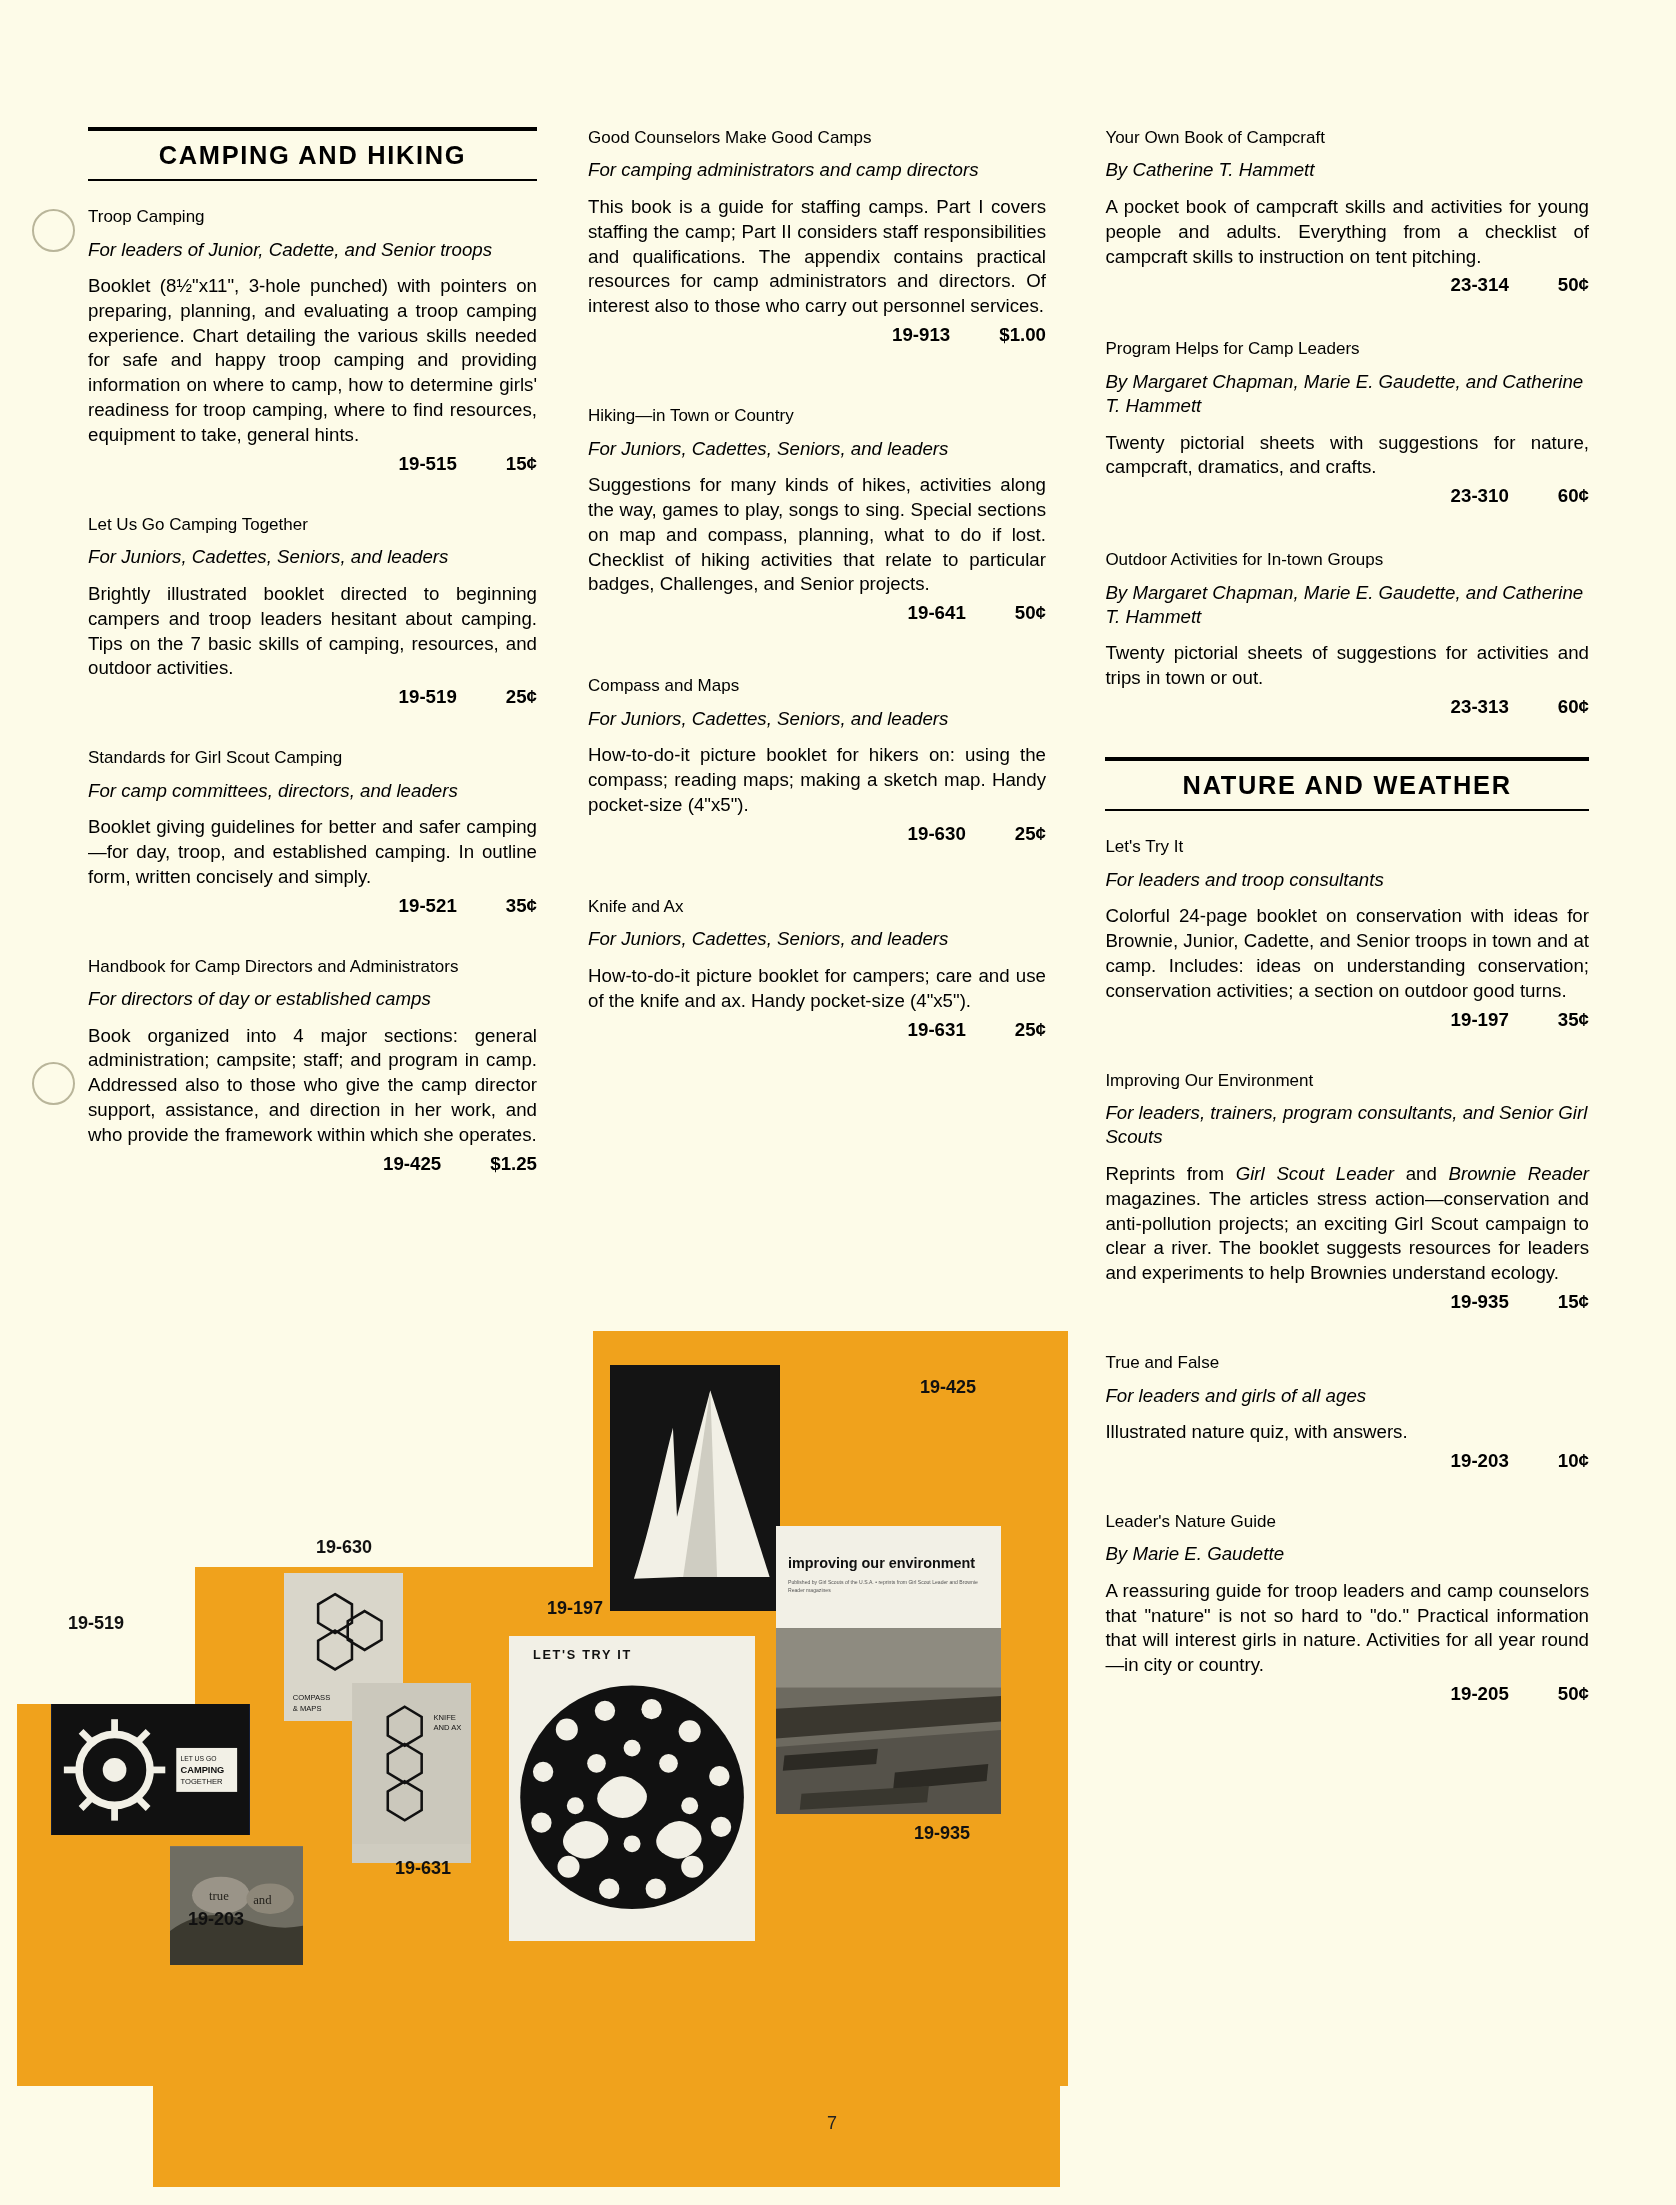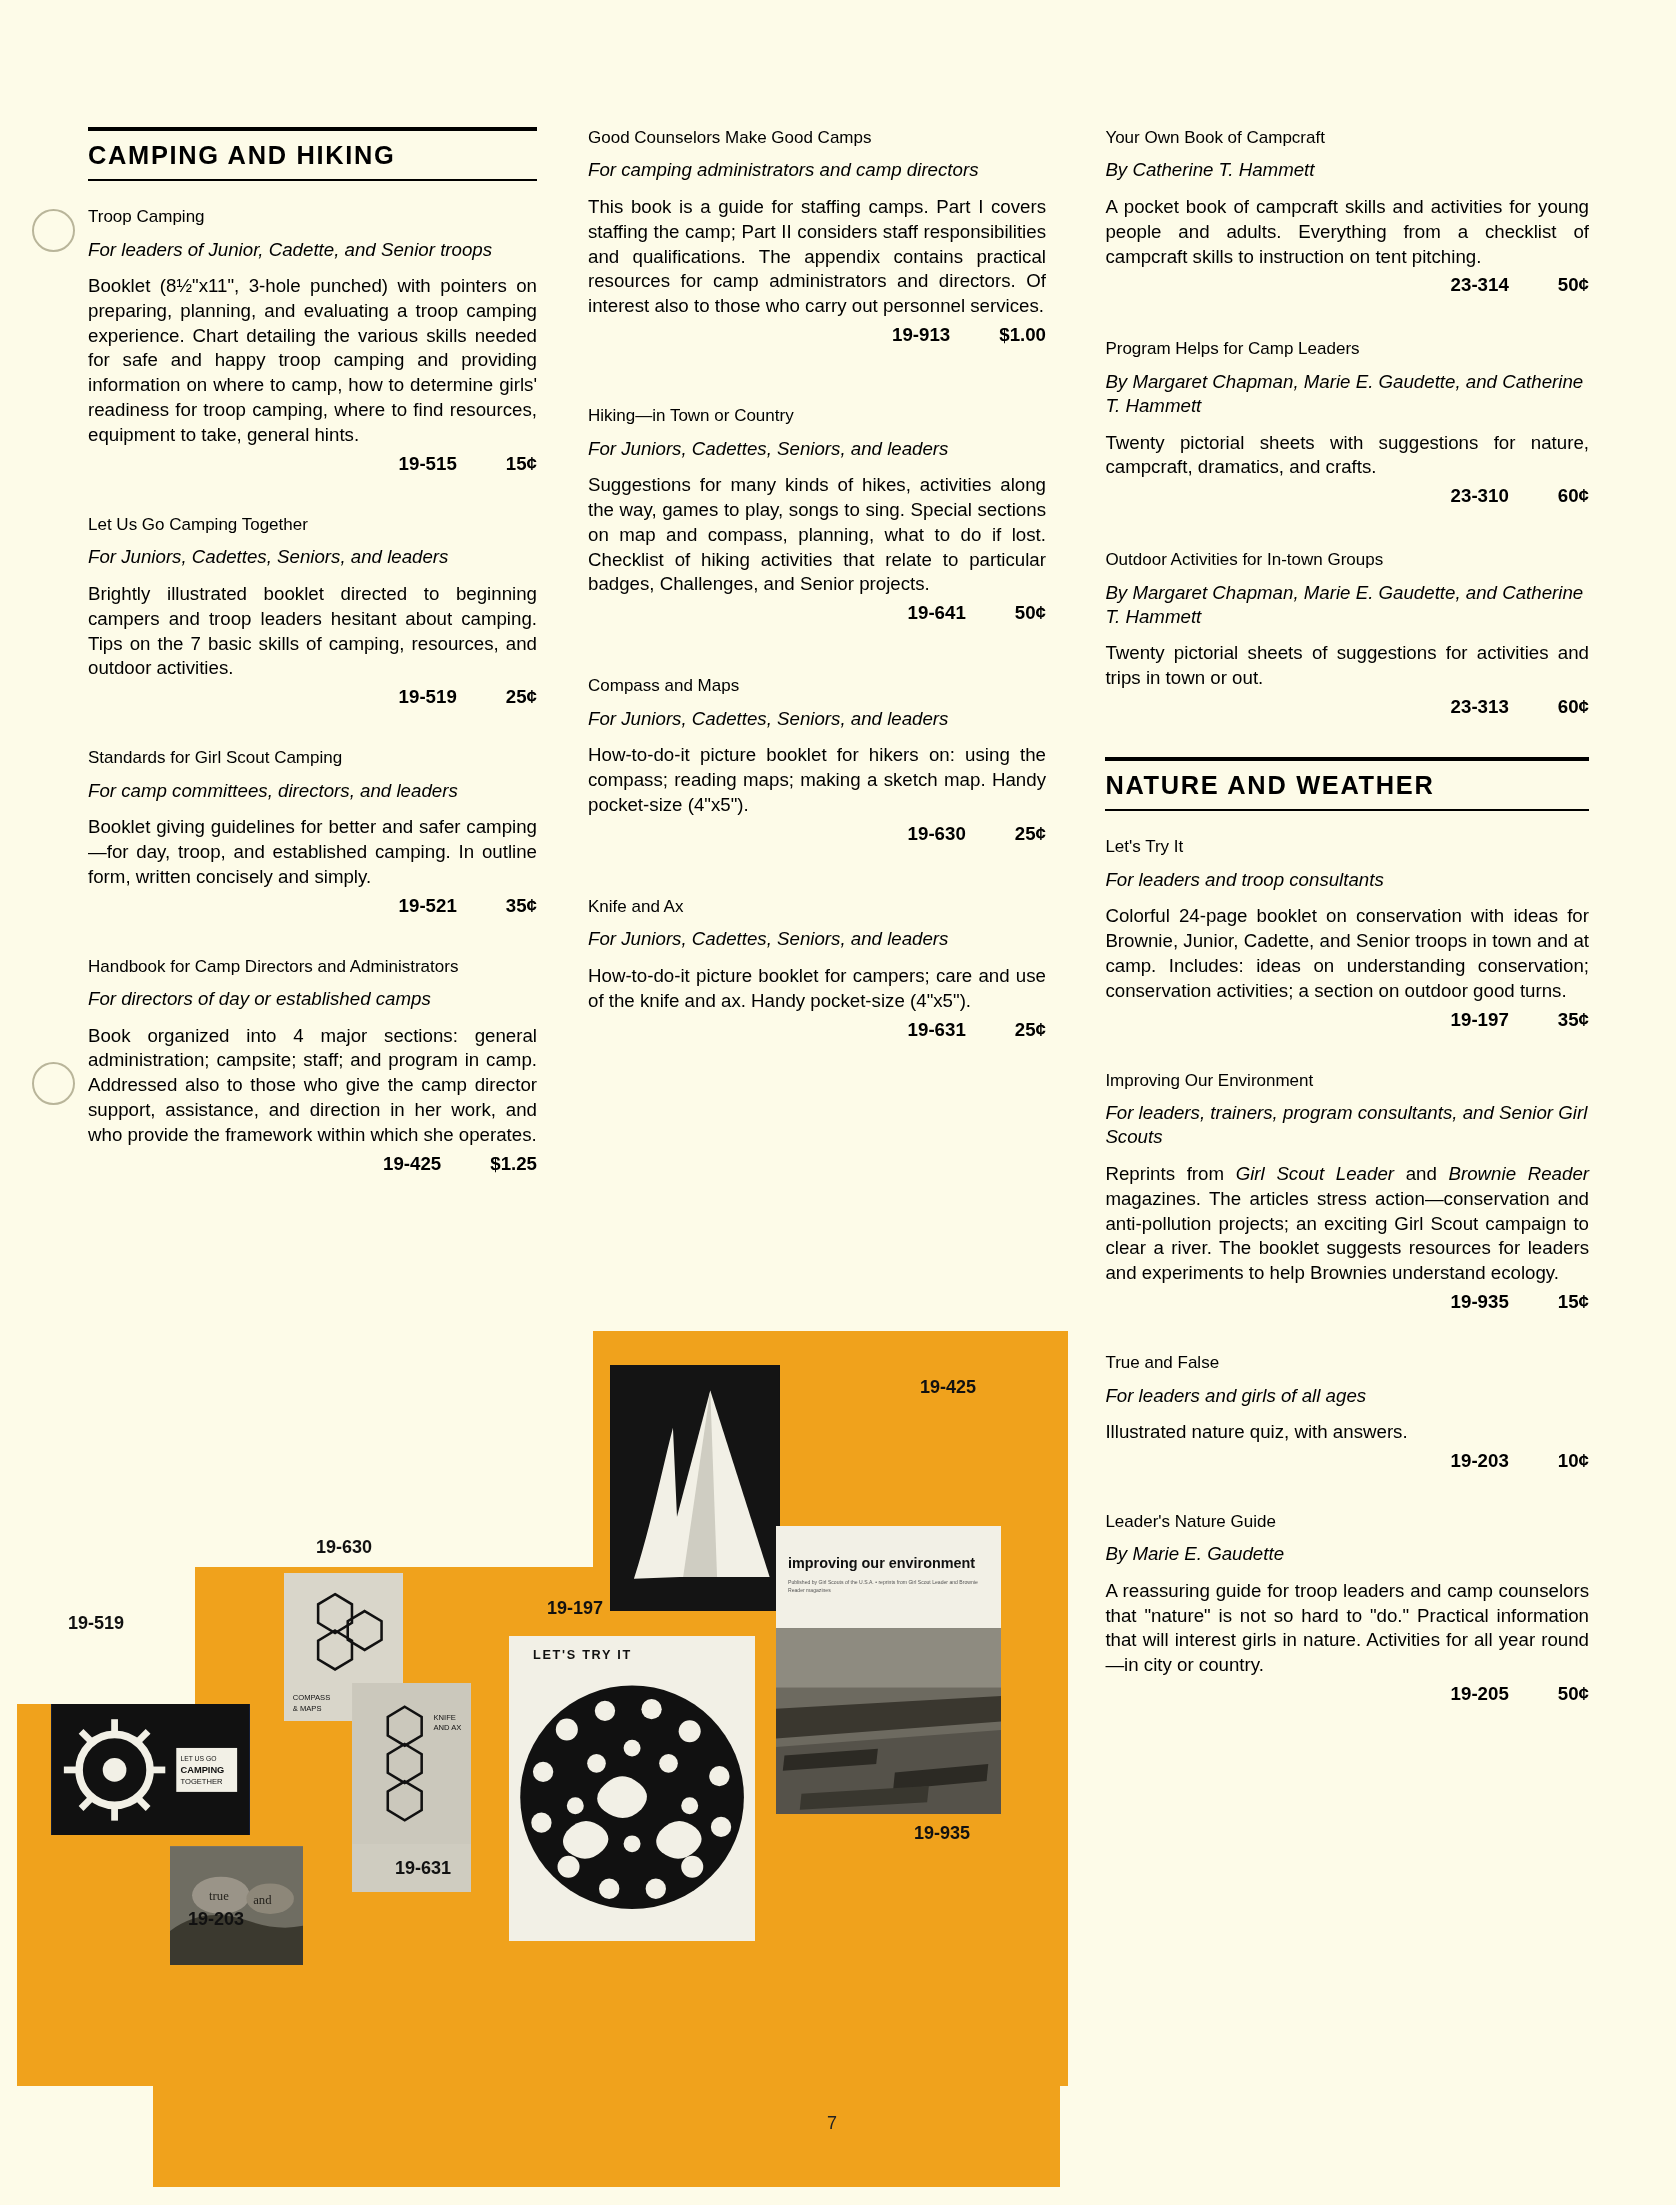--- a/index.html
+++ b/index.html
@@ -46,21 +46,21 @@
     width: 483px;
     padding-right: 34px;
     box-sizing: border-box;
   }
   .col.c2 { width: 509px; padding-left: 17px; }
   .col.c3 { width: 509px; padding-left: 25.4px; padding-right: 0; }
 
   .section-head {
     border-top: 4.2px solid #000;
     border-bottom: 2.5px solid #000;
-    text-align: left;
+    text-align: center;
     font-size: 25.4px;
     font-weight: bold;
     letter-spacing: 1.7px;
     padding: 10.2px 0 8.5px 0;
     margin-bottom: 25.4px;
   }
   .entry { margin-bottom: 29px; }
   .entry .title {
     font-size: 17px;
     font-weight: normal;
@@ -350,21 +350,21 @@
         <g fill="none" stroke="#111" stroke-width="3">
           <polygon points="60,25 80,37 80,59 60,71 40,59 40,37"></polygon>
           <polygon points="60,68 80,80 80,102 60,114 40,102 40,80"></polygon>
           <polygon points="95,45 115,57 115,79 95,91 75,79 75,57"></polygon>
         </g>
         <text x="10" y="150" font-size="9" fill="#111" font-family="'Liberation Sans',sans-serif">COMPASS</text>
         <text x="10" y="163" font-size="9" fill="#111" font-family="'Liberation Sans',sans-serif">&amp; MAPS</text>
       </svg>
     </div>
 
-    <div class="thumb" style="left:352px; top:352px; width:119px; height:209px; background:#cfccc0;">
+    <div class="thumb" style="left:352px; top:352px; width:119px; height:180px; background:#cfccc0;">
       <svg width="119" height="161" viewBox="0 0 140 190">
         <rect width="140" height="190" fill="#cbc8bc"></rect>
         <g fill="none" stroke="#111" stroke-width="3">
           <polygon points="62,28 82,40 82,62 62,74 42,62 42,40"></polygon>
           <polygon points="62,72 82,84 82,106 62,118 42,106 42,84"></polygon>
           <polygon points="62,116 82,128 82,150 62,162 42,150 42,128"></polygon>
         </g>
         <text x="96" y="44" font-size="9" fill="#111" font-family="'Liberation Sans',sans-serif">KNIFE</text>
         <text x="96" y="56" font-size="9" fill="#111" font-family="'Liberation Sans',sans-serif">AND AX</text>
       </svg>

